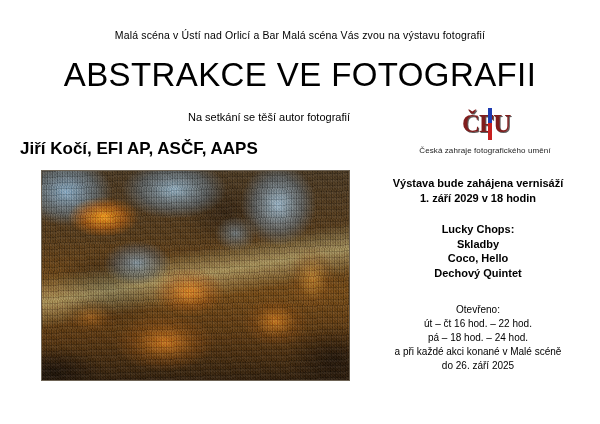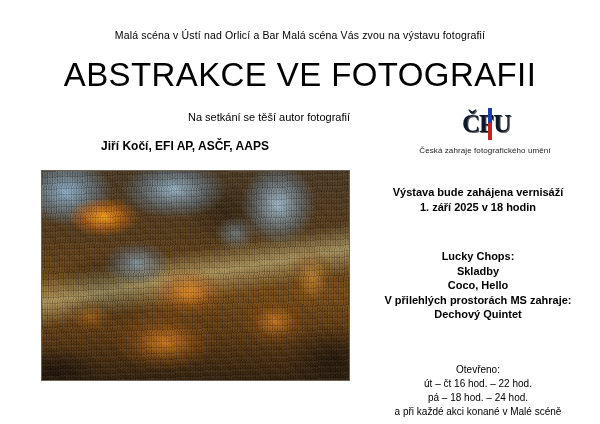--- a/index.html
+++ b/index.html
@@ -51,22 +51,21 @@
     width: 330px;
     text-align: right;
     font-size: 11px;
     white-space: nowrap;
   }
   .author-line {
     position: absolute;
     left: 20px;
     top: 139px;
     width: 330px;
-    text-align: center;
-    font-size: 12px;
+    font-size: 17px;
     font-weight: bold;
     white-space: nowrap;
   }
 
   
   .photo-frame {
     position: absolute;
     left: 41px;
     top: 170px;
     width: 309px;
@@ -165,21 +164,21 @@
     position: absolute;
     left: 0;
     top: 0;
     width: 46px;
     height: 32px;
     line-height: 32px;
     text-align: center;
     font-family: "Liberation Serif", serif;
     font-size: 25px;
     font-weight: bold;
-    color: #0f172a;
+    color: #7f1d1d;
     letter-spacing: -1px;
     text-shadow: 1px 1px 0 #5e5e5e;
   }
   .cfu-stripe {
     position: absolute;
     left: 26px;
     top: 0px;
     width: 4px;
     height: 32px;
     background: linear-gradient(to bottom, #1e3bb0 0%, #1e3bb0 46%, #c81f1f 46%, #c81f1f 100%);
@@ -192,21 +191,21 @@
   }
 
   
   .info-col {
     position: absolute;
     left: 358px;
     top: 176px;
     width: 240px;
     text-align: center;
   }
-  .info-block { margin: 9px; }
+  .info-block { margin: 0; }
   .info-line {
     font-size: 11px;
     line-height: 14.5px;
     white-space: nowrap;
   }
   .info-line.bold { font-weight: bold; }
   .spacer-lg { height: 17px; }
   .spacer-xl { height: 23px; }
   .hours-line {
     font-size: 10px;
@@ -239,37 +238,37 @@
       <div class="cfu-letters">ČFU</div>
       <div class="cfu-stripe"></div>
     </div>
     <div class="federation-caption">Česká zahraje fotografického umění</div>
   </div>
 
   <div class="info-col">
 
     <div class="info-block">
       <div class="info-line bold">Výstava bude zahájena vernisáží</div>
-      <div class="info-line bold">1. září 2025 v 18 hodin</div>
+      <div class="info-line bold">1. září 2029 v 18 hodin</div>
     </div>
 
     <div class="spacer-lg"></div>
 
     <div class="info-block">
       <div class="info-line bold">Lucky Chops:</div>
       <div class="info-line bold">Skladby</div>
       <div class="info-line bold">Coco, Hello</div>
-      <div class="info-line bold">V přilehlých prostorách MS zahraje:</div>
       <div class="info-line bold">Dechový Quintet</div>
     </div>
 
     <div class="spacer-xl"></div>
 
     <div class="info-block">
       <div class="hours-line">Otevřeno:</div>
       <div class="hours-line">út – čt 16 hod. – 22 hod.</div>
       <div class="hours-line">pá – 18 hod. – 24 hod.</div>
       <div class="hours-line">a při každé akci konané v Malé scéně</div>
+      <div class="hours-line">do 26. září 2025</div>
     </div>
 
   </div>
 
 </div>
 
 </body></html>

